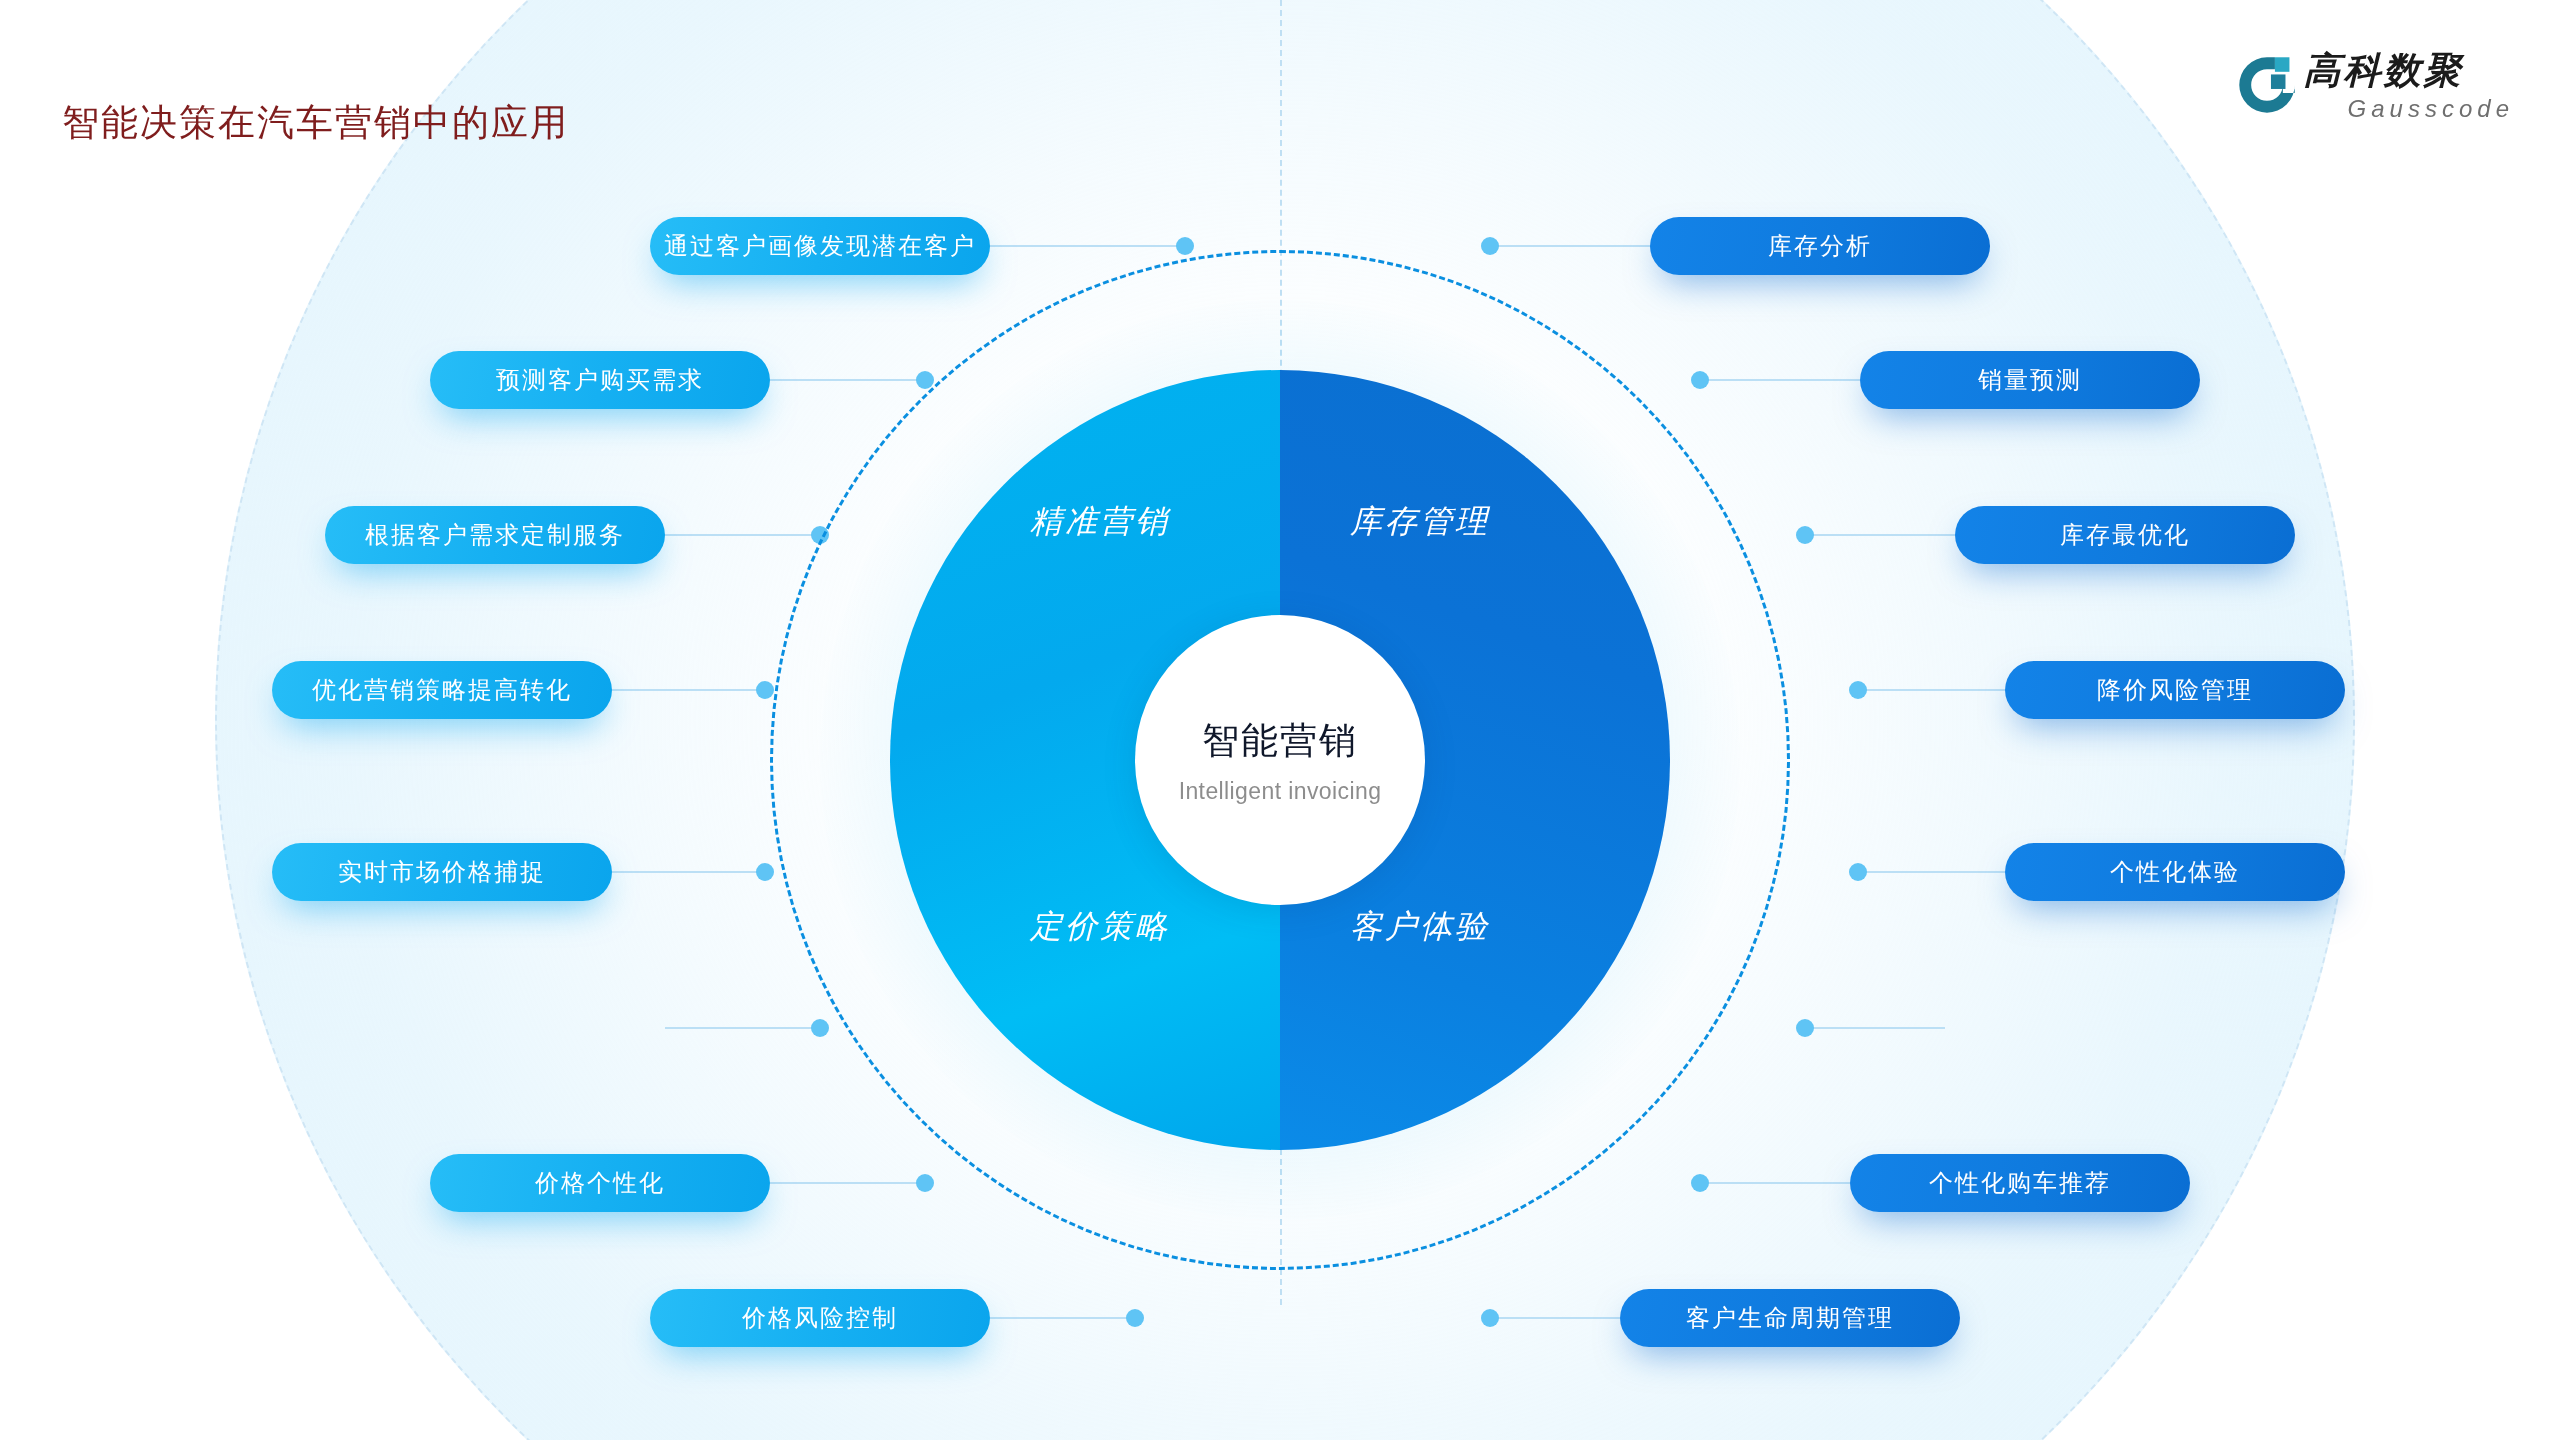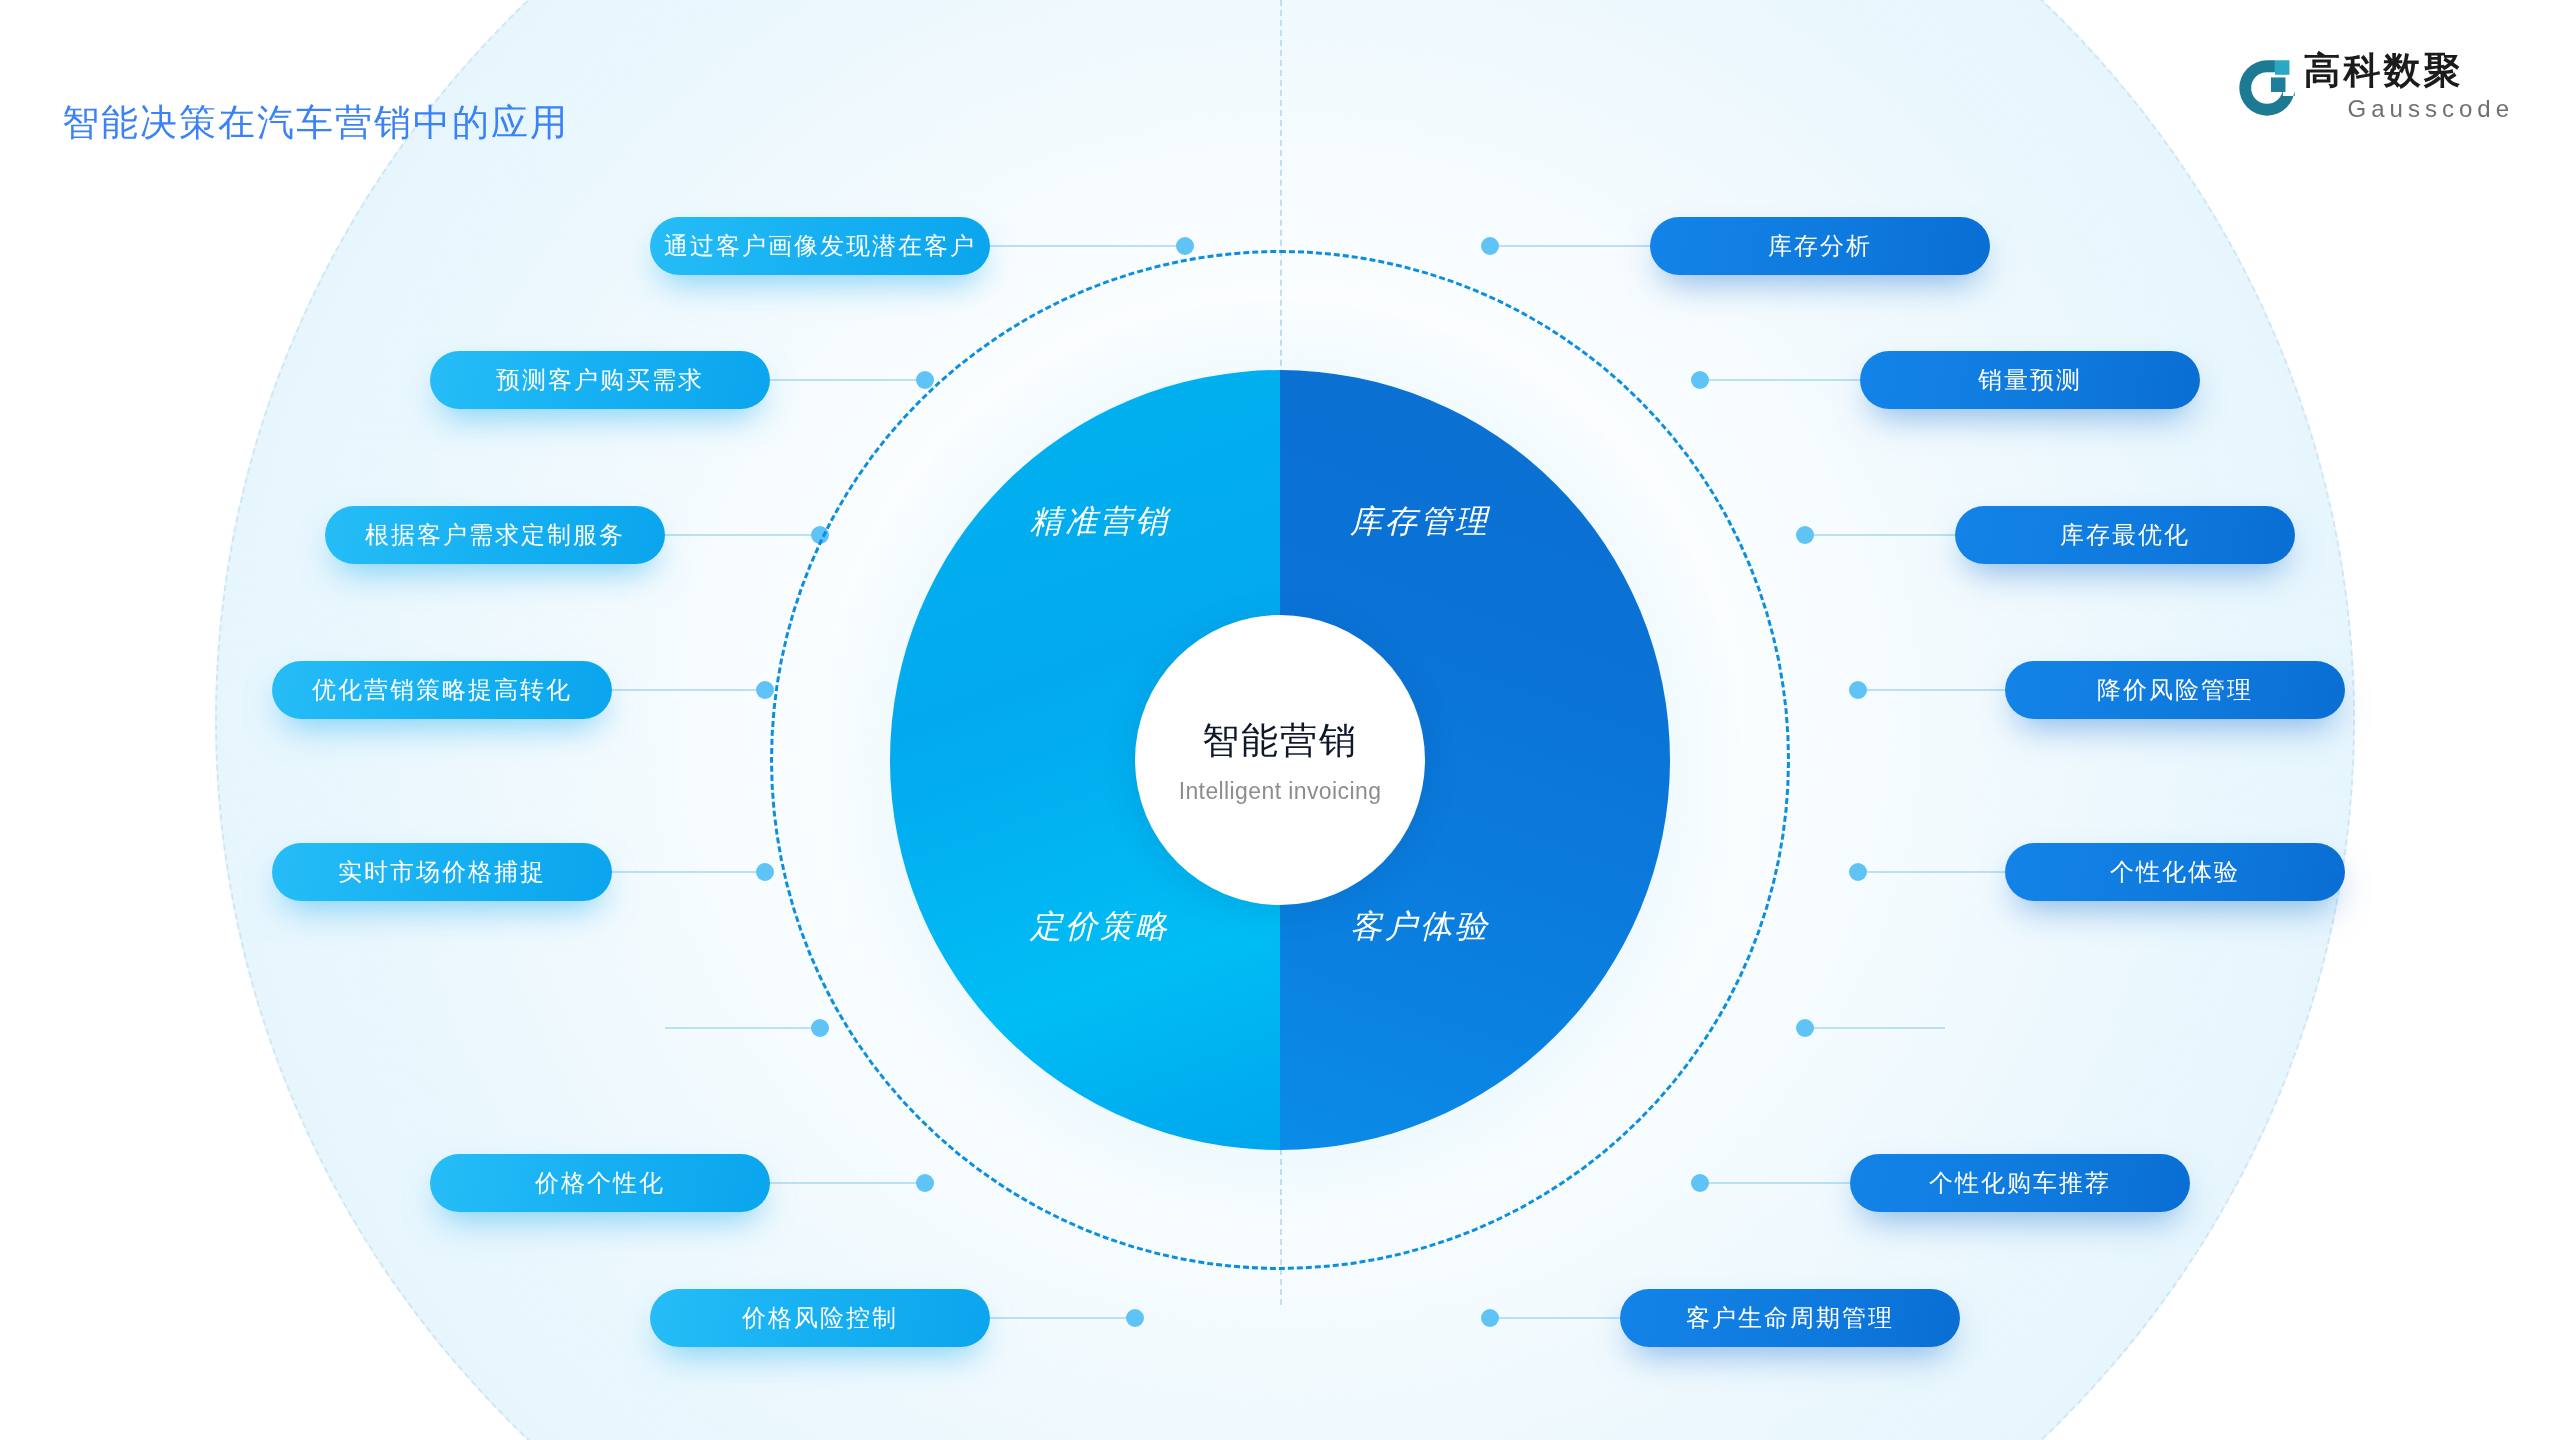--- a/index.html
+++ b/index.html
@@ -41,33 +41,34 @@
     height: 1305px;
     border-left: 2px dashed #bfdff3;
   }
 
   
   .page-title {
     position: absolute;
     left: 62px;
     top: 98px;
     font-size: 37px;
-    color: #3b82f6;
+    color: #7f1d1d;
     letter-spacing: 2px;
     white-space: nowrap;
     text-align: right;
   }
 
   .brand {
     position: absolute;
     right: 46px;
     top: 52px;
     display: flex;
-    align-items: flex-end;
+    align-items: flex-start;
     gap: 4px;
+    font-style: italic;
   }
   .brand-mark { width: 66px; height: 66px; flex: 0 0 auto; }
   .brand-text { display: flex; flex-direction: column; line-height: 1; }
   .brand-cn {
     font-size: 37px;
     font-weight: bold;
     color: #1b1b1b;
     letter-spacing: 3px;
     white-space: nowrap;
   }

